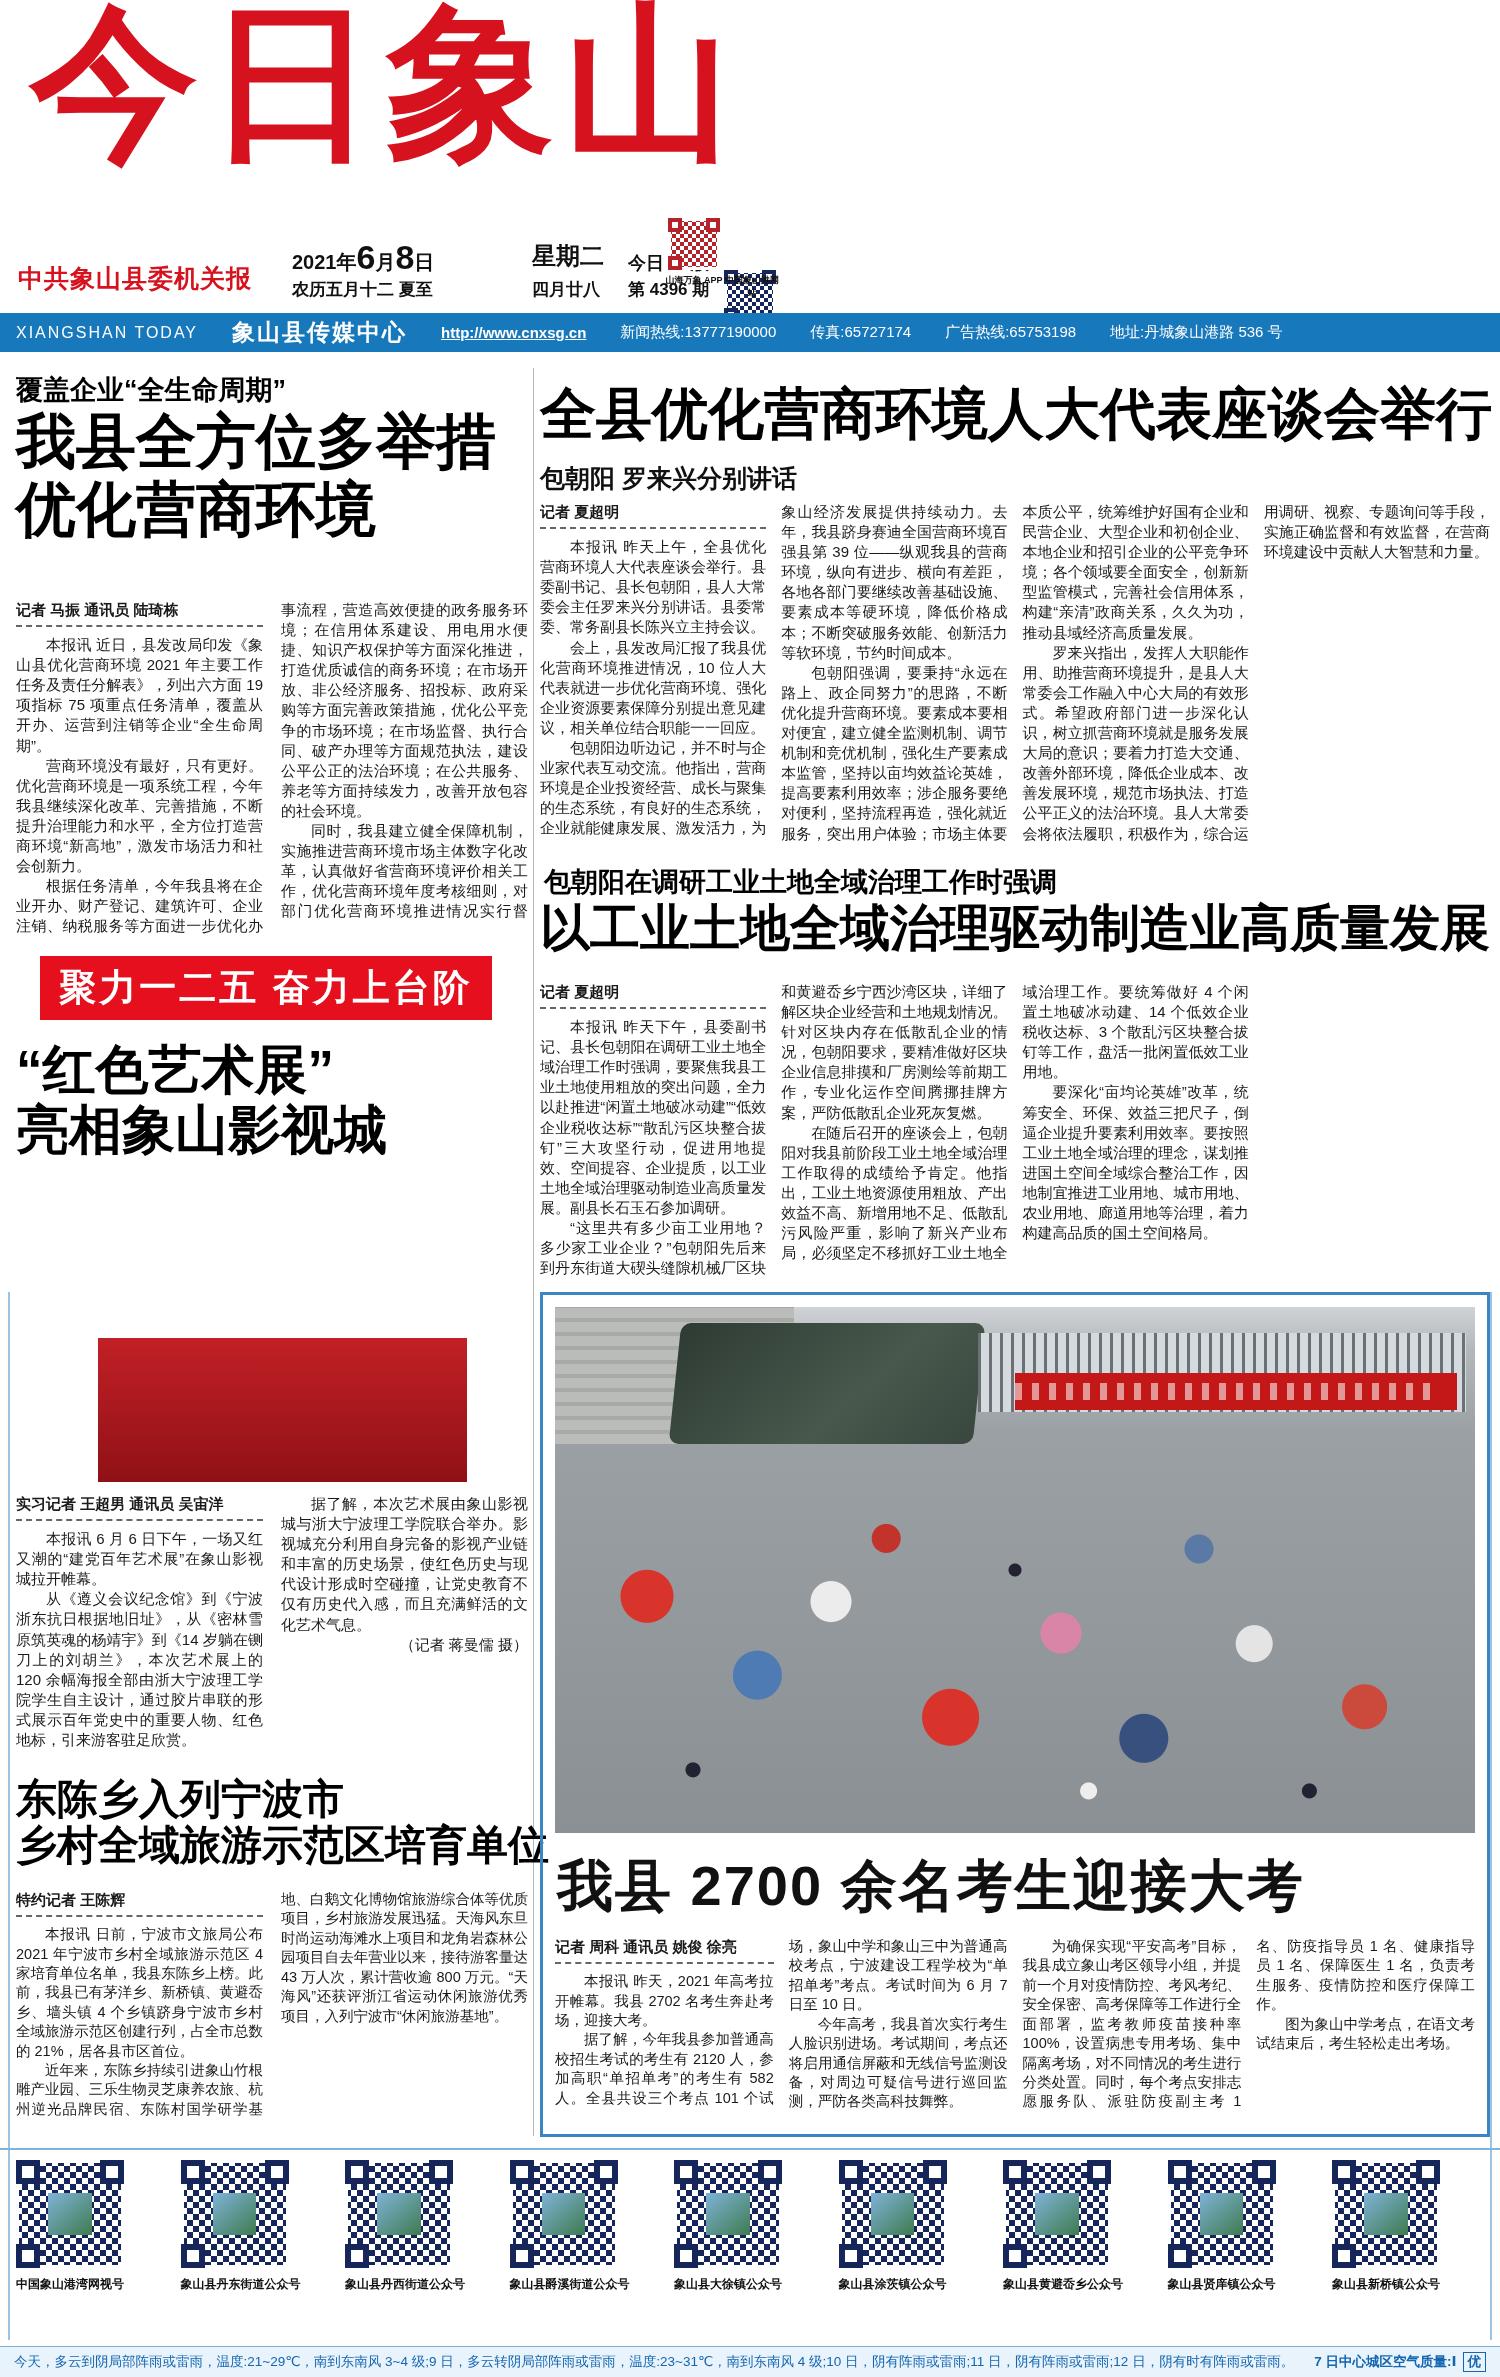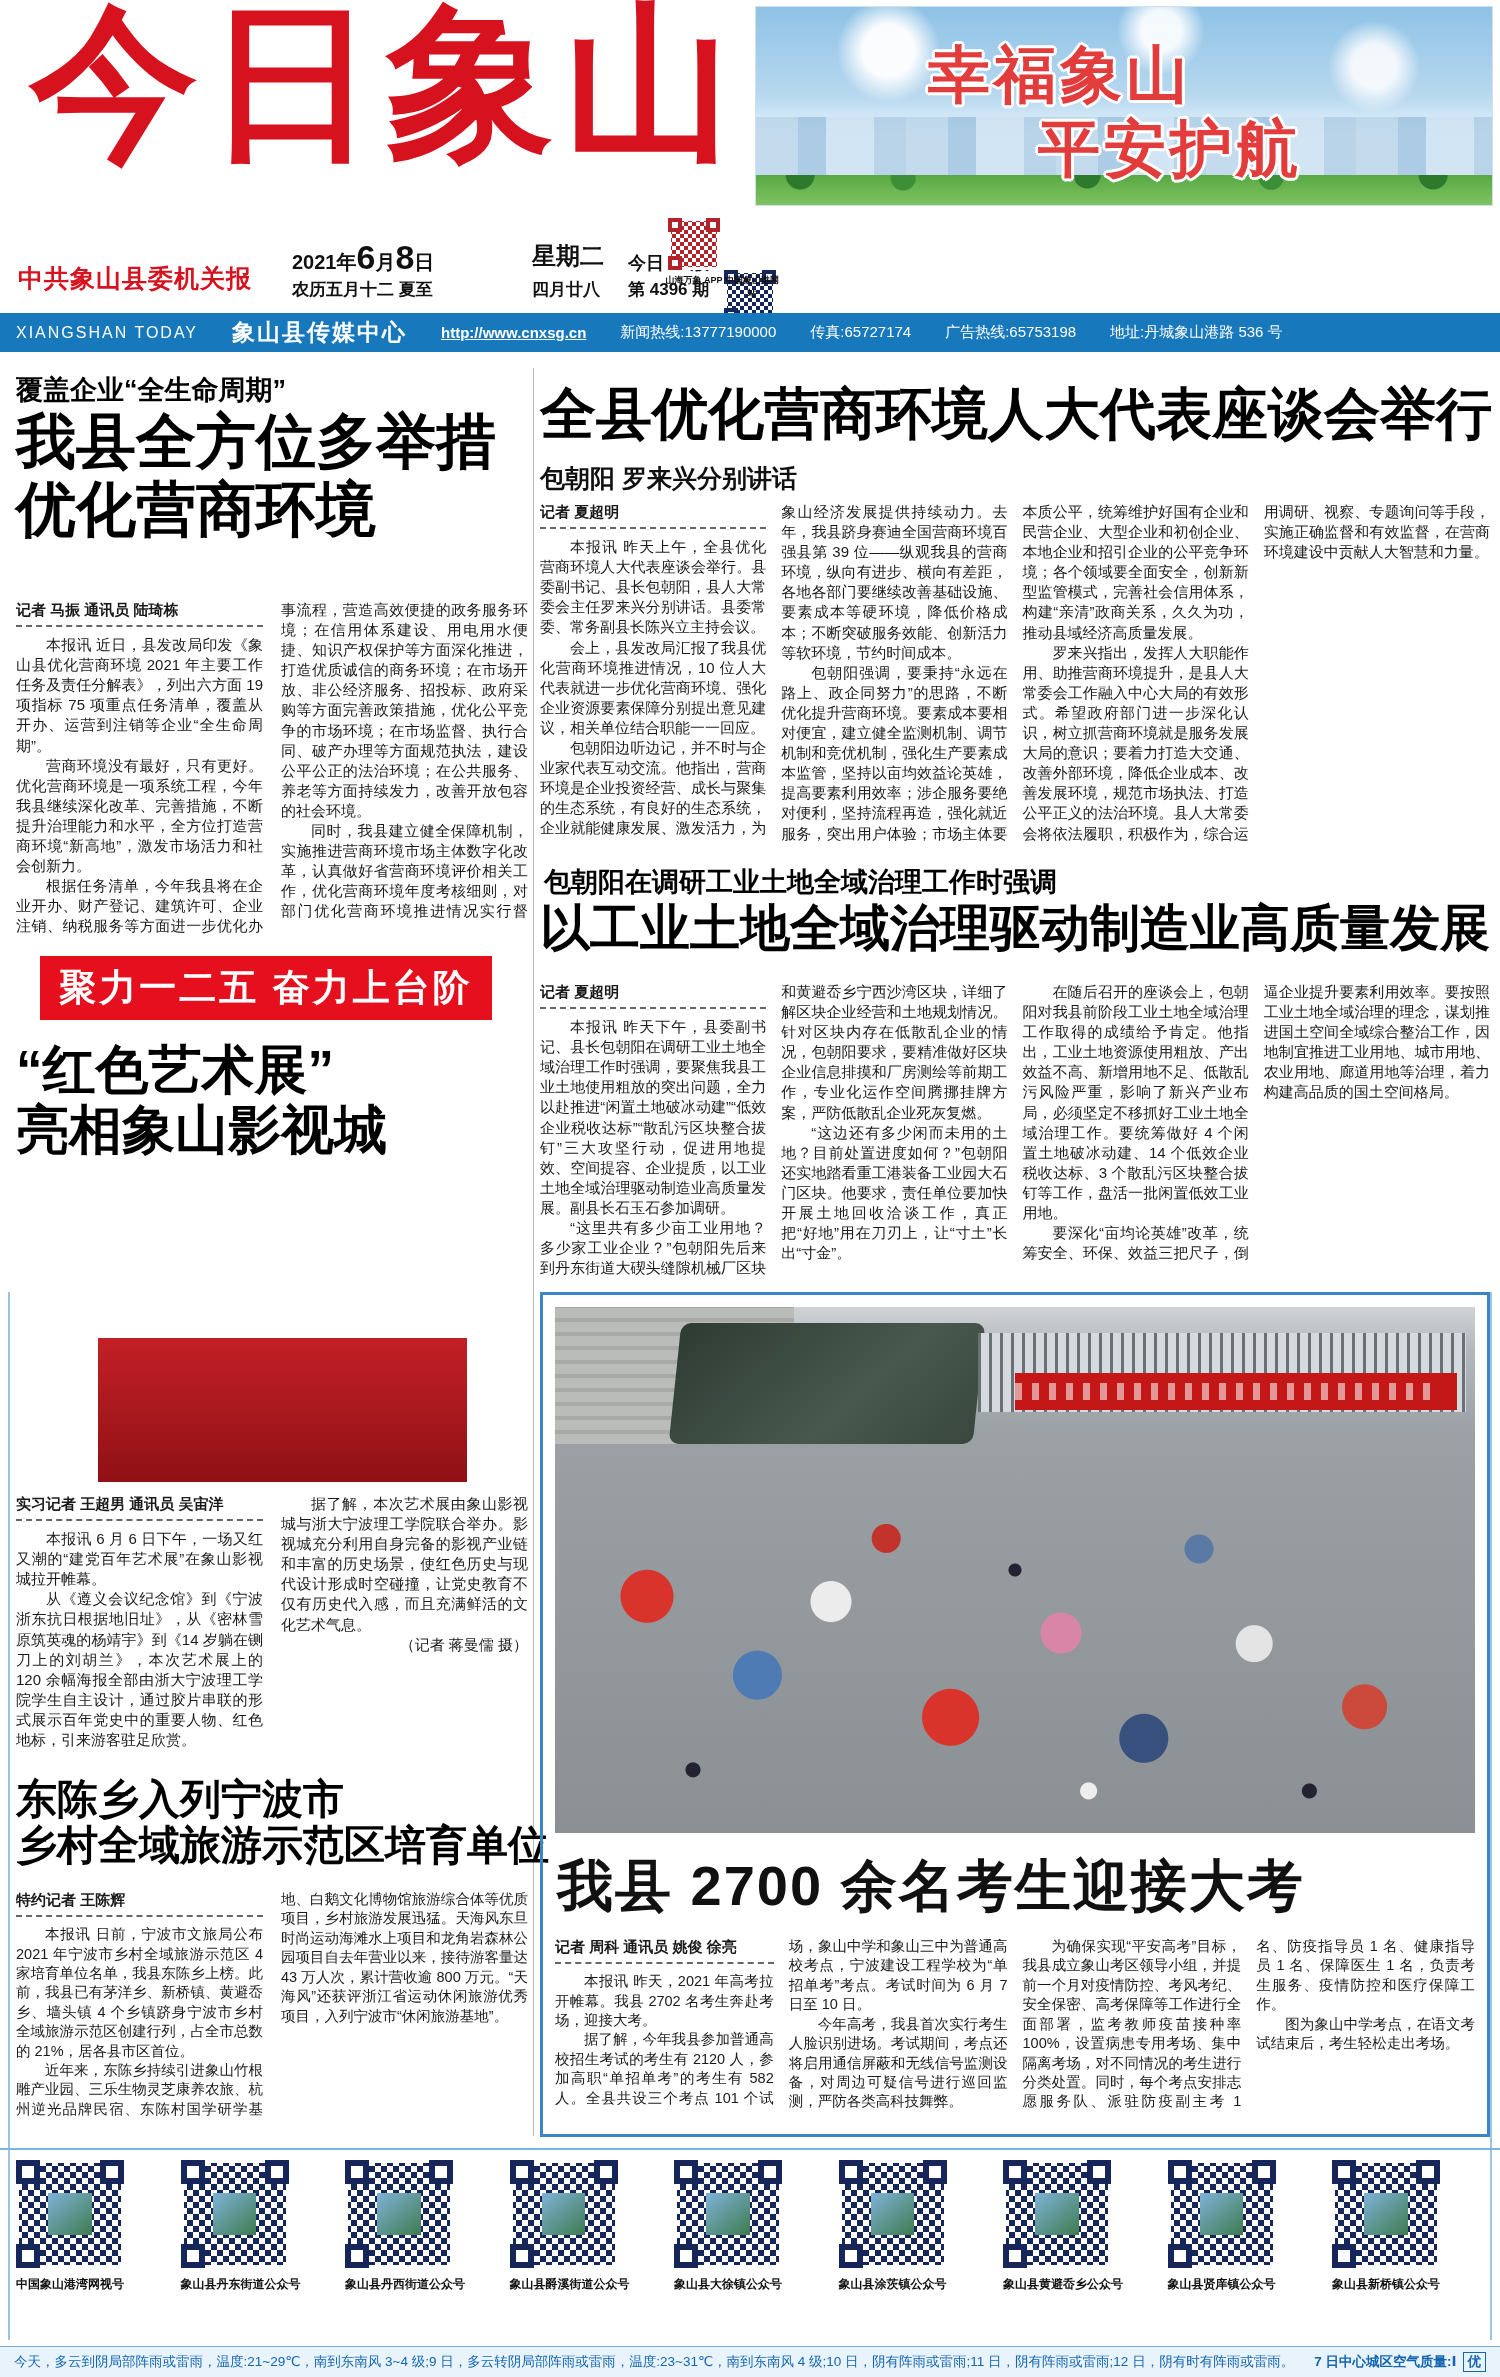--- a/index.html
+++ b/index.html
@@ -141,26 +141,20 @@
   .weather .air{margin-left:auto;font-weight:700;display:flex;align-items:center;gap:6px;}
   .weather .badge{border:1px solid #1566b0;padding:0 4px;font-weight:900;}
 </style>
 </head>
 <body>
 
 <div class="page">
 
   <div class="abs masthead-title">今日象山</div>
 
-  <div class="abs ad">
-    <div class="ad-city"></div>
-    <div class="ad-green"></div>
-    <div class="ad-line ad-l1">幸福象山</div>
-    <div class="ad-line ad-l2">平安护航</div>
-  </div>
 
   <div class="abs org">中共象山县委机关报</div>
 
   <div class="abs dateblock">
     <span class="small">2021年</span><span class="big">6</span><span class="small">月</span><span class="big">8</span><span class="small">日</span>
   </div>
   <div class="abs date2">农历五月十二 夏至</div>
 
   <div class="abs wkblock">星期二</div>
   <div class="abs wk2">四月廿八</div>
@@ -244,21 +238,20 @@
     <p>包朝阳强调，要秉持“永远在路上、政企同努力”的思路，不断优化提升营商环境。要素成本要相对便宜，建立健全监测机制、调节机制和竞优机制，强化生产要素成本监管，坚持以亩均效益论英雄，提高要素利用效率；涉企服务要绝对便利，坚持流程再造，强化就近服务，突出用户体验；市场主体要本质公平，统筹维护好国有企业和民营企业、大型企业和初创企业、本地企业和招引企业的公平竞争环境；各个领域要全面安全，创新新型监管模式，完善社会信用体系，构建“亲清”政商关系，久久为功，推动县域经济高质量发展。</p>
     <p>罗来兴指出，发挥人大职能作用、助推营商环境提升，是县人大常委会工作融入中心大局的有效形式。希望政府部门进一步深化认识，树立抓营商环境就是服务发展大局的意识；要着力打造大交通、改善外部环境，降低企业成本、改善发展环境，规范市场执法、打造公平正义的法治环境。县人大常委会将依法履职，积极作为，综合运用调研、视察、专题询问等手段，实施正确监督和有效监督，在营商环境建设中贡献人大智慧和力量。</p>
   </div>
 
   <div class="abs kicker" style="left:544px;top:864px;">包朝阳在调研工业土地全域治理工作时强调</div>
   <div class="abs hl" style="left:540px;top:900px;font-size:50px;white-space:nowrap;">以工业土地全域治理驱动制造业高质量发展</div>
   <div class="abs body-cols four" style="left:540px;top:982px;width:950px;height:298px;">
     <div class="byline">记者 夏超明</div>
     <p>本报讯 昨天下午，县委副书记、县长包朝阳在调研工业土地全域治理工作时强调，要聚焦我县工业土地使用粗放的突出问题，全力以赴推进“闲置土地破冰动建”“低效企业税收达标”“散乱污区块整合拔钉”三大攻坚行动，促进用地提效、空间提容、企业提质，以工业土地全域治理驱动制造业高质量发展。副县长石玉石参加调研。</p>
     <p>“这里共有多少亩工业用地？多少家工业企业？”包朝阳先后来到丹东街道大碶头缝隙机械厂区块和黄避岙乡宁西沙湾区块，详细了解区块企业经营和土地规划情况。针对区块内存在低散乱企业的情况，包朝阳要求，要精准做好区块企业信息排摸和厂房测绘等前期工作，专业化运作空间腾挪挂牌方案，严防低散乱企业死灰复燃。</p>
-    <p>“这边还有多少闲而未用的土地？目前处置进度如何？”包朝阳还实地踏看重工港装备工业园大石门区块。他要求，责任单位要加快开展土地回收洽谈工作，真正把“好地”用在刀刃上，让“寸土”长出“寸金”。</p>
     <p>在随后召开的座谈会上，包朝阳对我县前阶段工业土地全域治理工作取得的成绩给予肯定。他指出，工业土地资源使用粗放、产出效益不高、新增用地不足、低散乱污风险严重，影响了新兴产业布局，必须坚定不移抓好工业土地全域治理工作。要统筹做好 4 个闲置土地破冰动建、14 个低效企业税收达标、3 个散乱污区块整合拔钉等工作，盘活一批闲置低效工业用地。</p>
     <p>要深化“亩均论英雄”改革，统筹安全、环保、效益三把尺子，倒逼企业提升要素利用效率。要按照工业土地全域治理的理念，谋划推进国土空间全域综合整治工作，因地制宜推进工业用地、城市用地、农业用地、廊道用地等治理，着力构建高品质的国土空间格局。</p>
   </div>
 
   <div class="abs exam-box">
     <div class="photo2">
       <div class="gk-building"></div>
       <div class="gk-tarp"></div>
       <div class="gk-fence"></div>
       <div class="gk-banner"></div>

